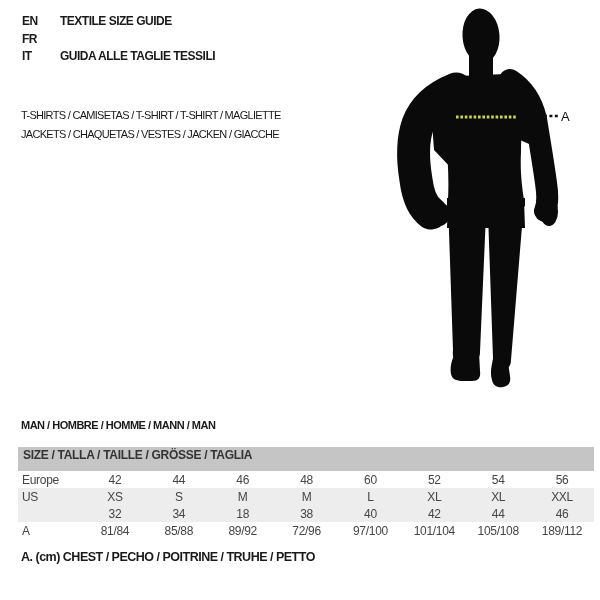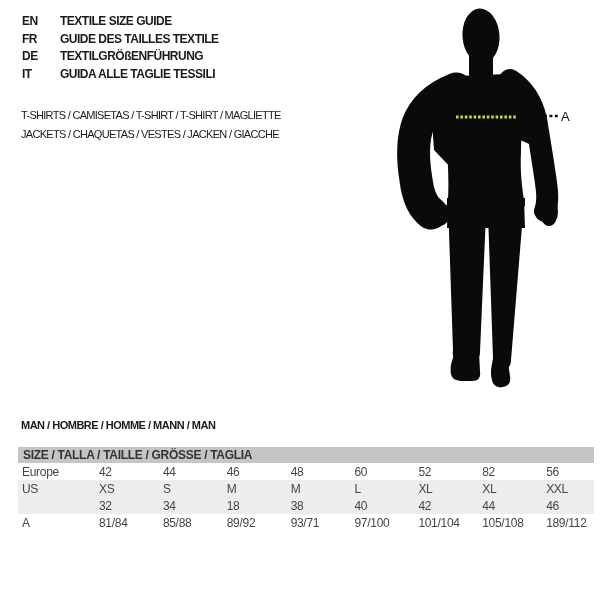--- a/index.html
+++ b/index.html
@@ -27,47 +27,42 @@
   .fig{position:absolute;left:0;top:0;width:600px;height:600px;}
   .sil{fill:var(--silhouette);}
   .sil-stroke{fill:none;stroke:var(--silhouette);stroke-linecap:round;stroke-linejoin:round;}
   .a-label{font-family:"Liberation Sans",sans-serif;font-size:13px;fill:#111;}
   
   .man-title{position:absolute;left:21px;top:419px;font-size:11px;font-weight:bold;
     letter-spacing:-0.5px;white-space:nowrap;}
   
   .size-table{position:absolute;left:18px;top:447px;width:576px;font-size:12px;
     letter-spacing:-0.3px;color:var(--table_text);}
-  .thead{height:16px;line-height:16px;background:var(--bar_gray);color:#333;
+  .thead{height:24px;line-height:16px;background:var(--bar_gray);color:#333;
     font-weight:bold;padding-left:5px;font-size:12px;}
-  .trow{display:flex;height:17px;align-items:center;gap:16px;}
+  .trow{display:flex;height:17px;align-items:center;}
   .trow.shaded{background:var(--row_shade);}
   .tlabel{width:65px;padding-left:4px;box-sizing:border-box;}
-  .tcell{flex:1;}
+  .tcell{flex:1;text-align:center;}
   
   .footnote{position:absolute;left:21px;top:550px;font-size:12.5px;font-weight:bold;
     letter-spacing:-0.5px;white-space:nowrap;}
 </style>
 </head>
 <body>
 
 <div class="canvas">
 
   <div class="lang-block">
     <div class="lang-row">
       <span class="lang-code">EN</span>
       <span class="lang-label">TEXTILE SIZE GUIDE</span>
     </div>
     <div class="lang-row">
       <span class="lang-code">FR</span>
-      <span class="lang-label">GUIDE DES TAILLES TEXTILE</span>
-    </div>
-    <div class="lang-row">
-      <span class="lang-code">DE</span>
-      <span class="lang-label">TEXTILGRÖßENFÜHRUNG</span>
     </div>
     <div class="lang-row">
       <span class="lang-code">IT</span>
       <span class="lang-label">GUIDA ALLE TAGLIE TESSILI</span>
     </div>
   </div>
 
   <div class="garment-block">
     <div>T-SHIRTS / CAMISETAS / T-SHIRT / T-SHIRT / MAGLIETTE</div>
     <div>JACKETS / CHAQUETAS / VESTES / JACKEN / GIACCHE</div>
@@ -124,21 +119,21 @@
     <div class="thead">SIZE / TALLA / TAILLE / GRÖSSE / TAGLIA</div>
     <div>
         <div class="trow">
           <div class="tlabel">Europe</div>
           <div class="tcell">42</div>
           <div class="tcell">44</div>
           <div class="tcell">46</div>
           <div class="tcell">48</div>
           <div class="tcell">60</div>
           <div class="tcell">52</div>
-          <div class="tcell">82</div>
+          <div class="tcell">54</div>
           <div class="tcell">56</div>
         </div>
         <div class="trow shaded">
           <div class="tlabel">US</div>
           <div class="tcell">XS</div>
           <div class="tcell">S</div>
           <div class="tcell">M</div>
           <div class="tcell">M</div>
           <div class="tcell">L</div>
           <div class="tcell">XL</div>
@@ -154,23 +149,24 @@
           <div class="tcell">40</div>
           <div class="tcell">42</div>
           <div class="tcell">44</div>
           <div class="tcell">46</div>
         </div>
         <div class="trow">
           <div class="tlabel">A</div>
           <div class="tcell">81/84</div>
           <div class="tcell">85/88</div>
           <div class="tcell">89/92</div>
-          <div class="tcell">93/71</div>
+          <div class="tcell">72/96</div>
           <div class="tcell">97/100</div>
           <div class="tcell">101/104</div>
           <div class="tcell">105/108</div>
           <div class="tcell">189/112</div>
         </div>
       </div>
   </div>
 
+  <div class="footnote">A. (cm) CHEST / PECHO / POITRINE / TRUHE / PETTO</div>
 
 </div>
 
 </body></html>

